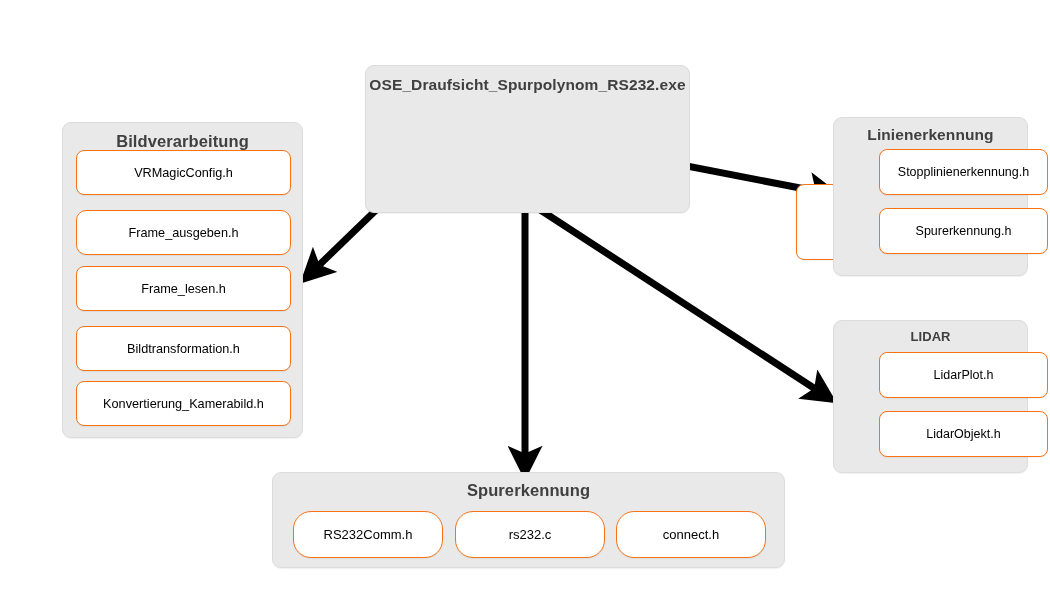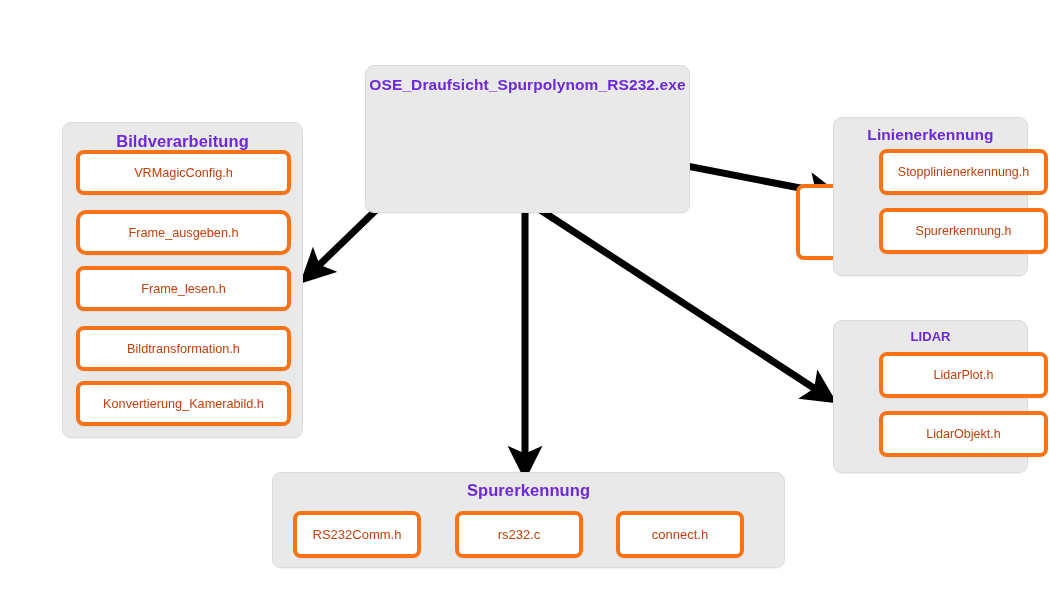--- a/index.html
+++ b/index.html
@@ -23,36 +23,36 @@
     border: 1px solid #dcdcdc;
     border-radius: 9px;
     box-sizing: border-box;
     box-shadow: 0 1px 1px rgba(0,0,0,0.06);
   }
   .group-title {
     position: absolute;
     left: 0;
     right: 0;
     text-align: center;
-    color: #6d28d9;
+    color: #404040;
     font-weight: bold;
     letter-spacing: 0.1px;
   }
 
   
   .node {
     position: absolute;
     background: #ffffff;
-    border: 4px solid #f97316;
+    border: 1px solid #f97316;
     border-radius: 8px;
     box-sizing: border-box;
     display: flex;
     align-items: center;
     justify-content: center;
-    color: #c2410c;
+    color: #000000;
     text-align: left;
     box-shadow: 0 1px 1px rgba(0,0,0,0.05);
   }
 
   
   #grp-exe      { left: 365px; top: 65px;  width: 325px; height: 148px; }
   #grp-exe .group-title { top: 10px; font-size: 15.5px; }
   #node-main    { left: 430px; top: 118px; width: 190px; height: 76px; font-size: 13.5px; }
 
   #grp-bild     { left: 62px;  top: 122px; width: 241px; height: 316px; }
@@ -71,21 +71,21 @@
   .bild-node.n0 { top: 27px; }
   .bild-node.n1 { top: 87px; border-radius: 10px; }
   .bild-node.n2 { top: 143px; }
   .bild-node.n3 { top: 203px; }
   .bild-node.n4 { top: 258px; }
 
   .right-node   { left: 13px;  width: 169px; height: 46px; font-size: 12.5px; margin-left: 32px; }
   .right-node.r0 { top: 31px; }
   .right-node.r1 { top: 90px; }
 
-  .komm-node    { top: 38px;  width: 128px; height: 47px; font-size: 13px; }
+  .komm-node    { top: 38px;  width: 150px; height: 47px; font-size: 13px; border-radius: 18px; }
   .komm-node.k0 { left: 20px; }
   .komm-node.k1 { left: 182px; }
   .komm-node.k2 { left: 343px; }
 
   
   #arrows {
     position: absolute;
     left: 0; top: 0;
     width: 1050px;
     height: 591px;

